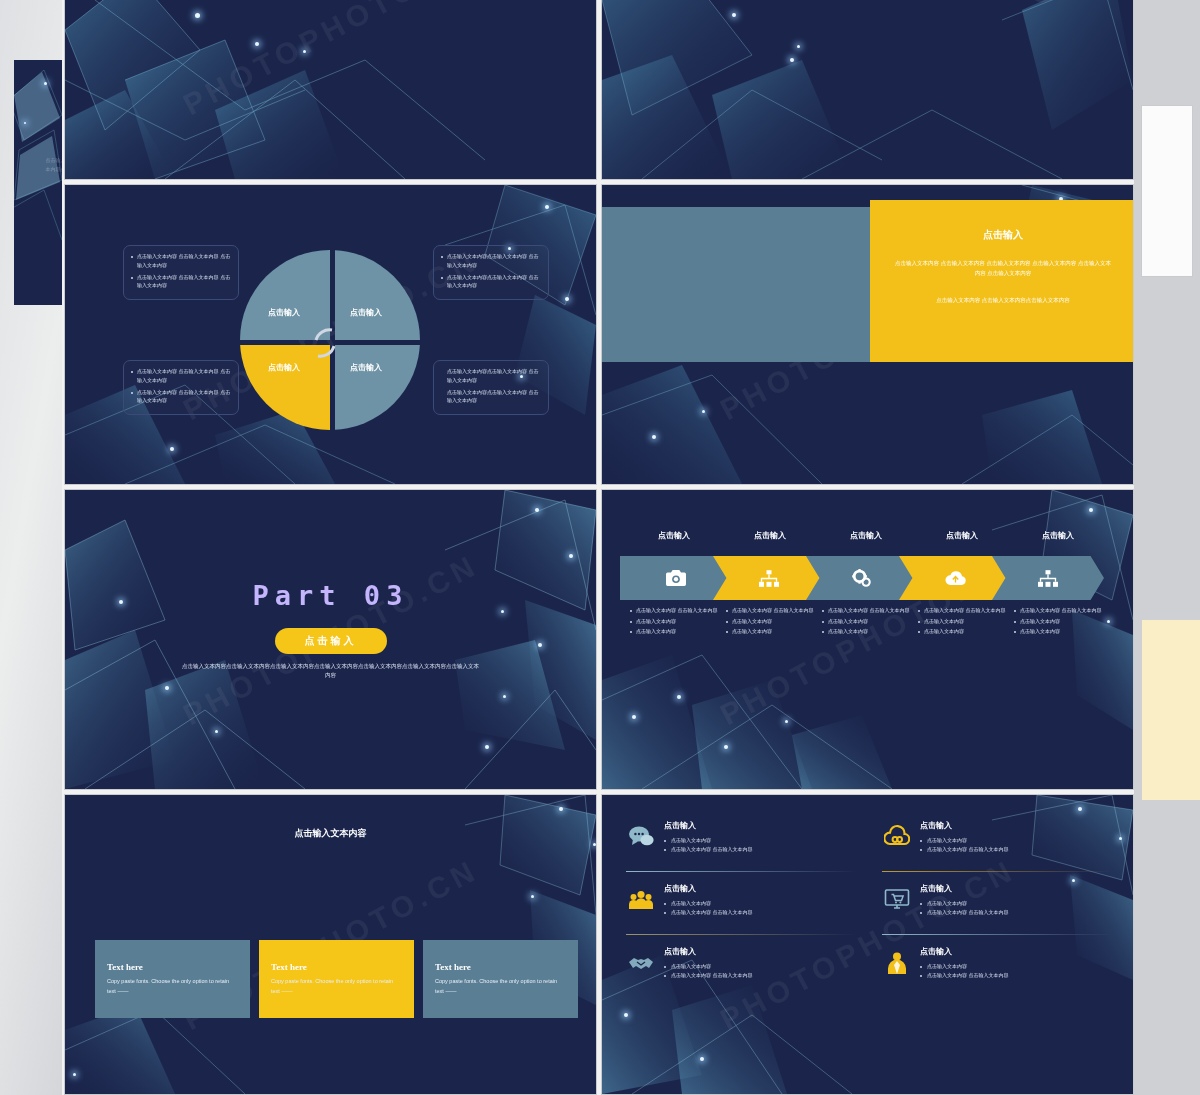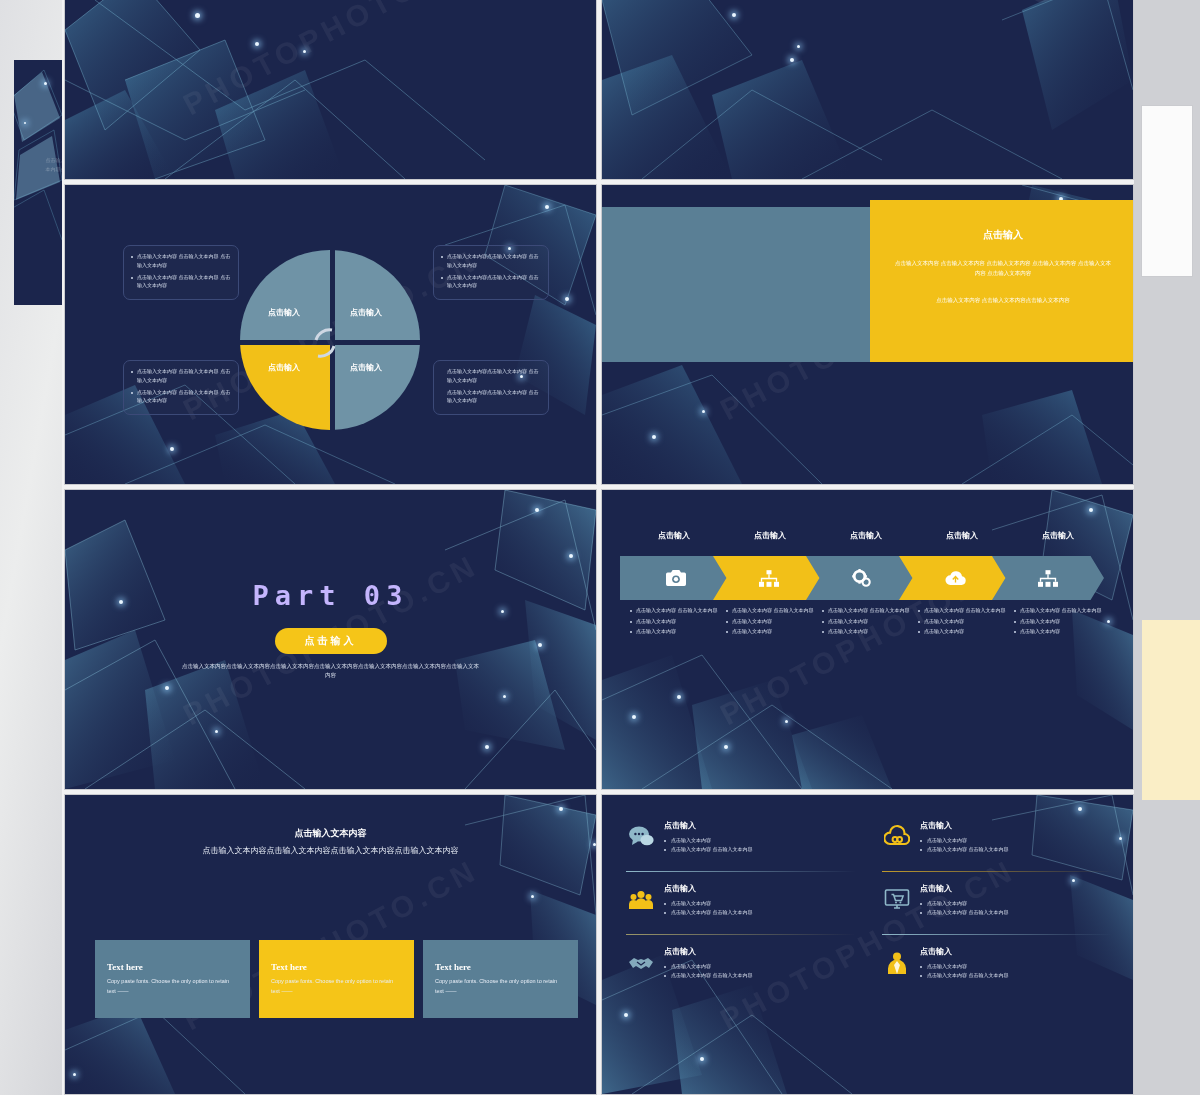--- a/index.html
+++ b/index.html
@@ -528,21 +528,20 @@
             <path d="M0 255 L90 215 L180 299"></path>
             </g>
         </svg>
         <div class="dot" style="left:494px;top:12px;width:4px;height:4px;"></div>
         <div class="dot" style="left:528px;top:48px;width:3px;height:3px;"></div>
         <div class="dot" style="left:466px;top:100px;width:3px;height:3px;"></div>
         <div class="dot" style="left:8px;top:278px;width:3px;height:3px;"></div>
         <div class="wm">PHOTOPHOTO.CN</div>
 
         <div class="s7-h cn" style="top:32px;color:#fff;font-size:9px;font-weight:bold;">点击输入文本内容</div>
-        <div class="s7-h cn" style="top:50px;color:#e7ecf5;font-size:8px;">点击输入文本内容点击输入文本内容点击输入文本内容点击输入文本内容</div>
 
         <div class="cards">
           <div class="card" style="background:#5a7f95;">
             <h4>Text here</h4>
             <p>Copy paste fonts. Choose the only option to retain text ——</p>
           </div>
           <div class="card" style="background:#f5c518;">
             <h4>Text here</h4>
             <p>Copy paste fonts. Choose the only option to retain text ——</p>
           </div>

